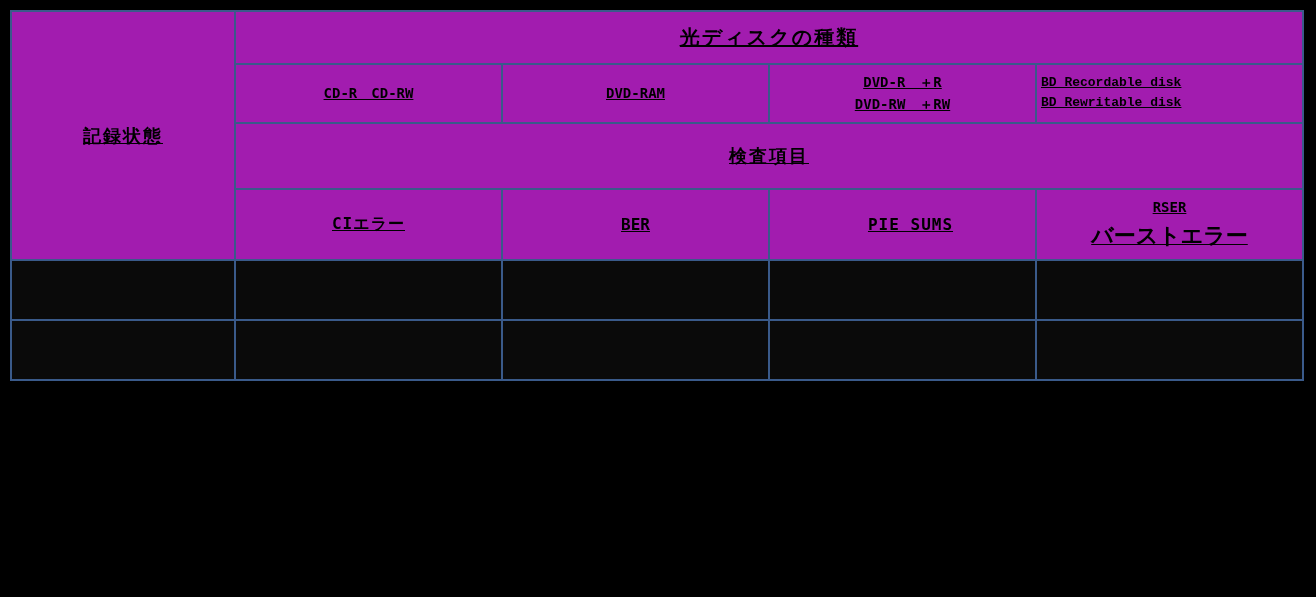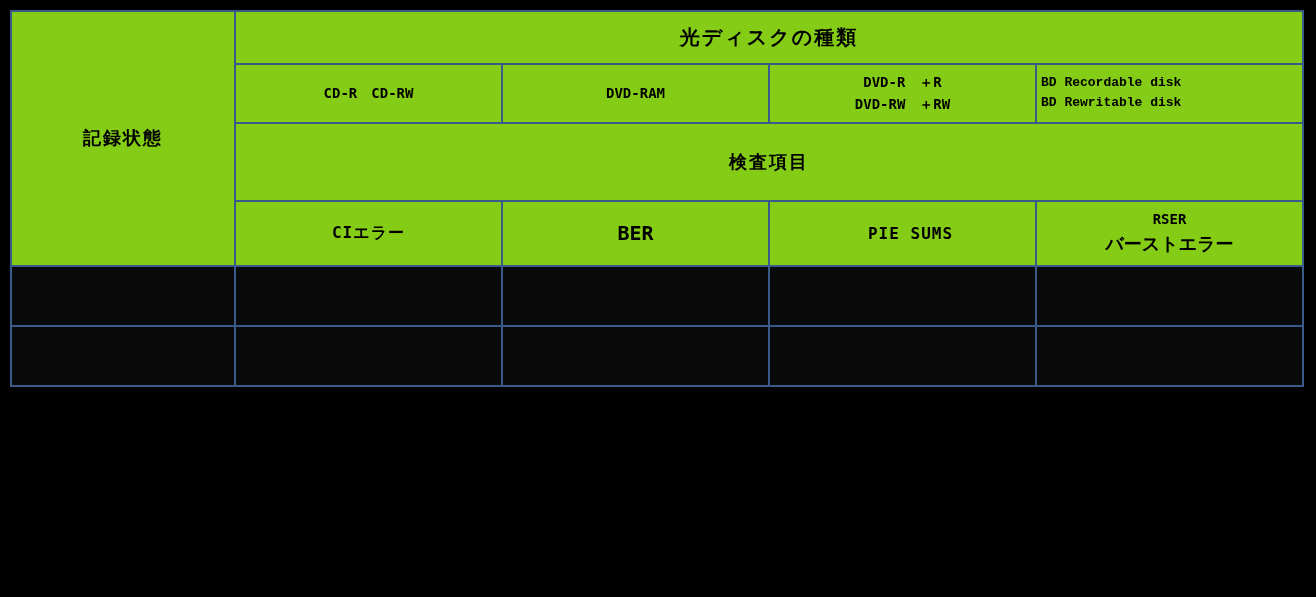--- a/index.html
+++ b/index.html
@@ -30,22 +30,23 @@
     }
 
     td, th {
       border: 2px solid #3a5a8a;
       text-align: center;
       vertical-align: middle;
       padding: 6px 4px;
     }
 
     .header-blue {
-      background-color: #84cc16;
+      background-color: #a21caf;
       color: #000000;
+      text-decoration: underline;
     }
 
     .dark-cell {
       background-color: #0a0a0a;
       height: 60px;
     }
 
     .col-rowheader {
       width: 224px;
     }
@@ -89,49 +90,49 @@
     .disc-type-cell.bd-type {
       font-family: "Courier New", "MS Gothic", monospace;
       font-size: 13px;
       text-align: left;
     }
 
     .inspection-header {
       font-size: 18px;
       font-weight: bold;
       letter-spacing: 2px;
-      padding: 26px;
+      padding: 20px;
     }
 
     .ci-error {
       font-size: 16px;
       font-weight: bold;
       letter-spacing: 1px;
     }
 
     .ber-cell {
-      font-size: 20px;
+      font-size: 16px;
       font-weight: bold;
     }
 
     .pie-sums-cell {
       font-size: 16px;
       font-weight: bold;
       letter-spacing: 1px;
       padding-left: 20px;
     }
 
     .rser-cell {
       font-size: 14px;
       font-weight: bold;
       line-height: 1.6;
     }
 
     .rser-bottom {
-      font-size: 18px;
+      font-size: 22px;
       font-weight: bold;
     }
   </style>
 </head>
 <body>
 
 <div class="table-container">
   <table>
 
     <tbody>

